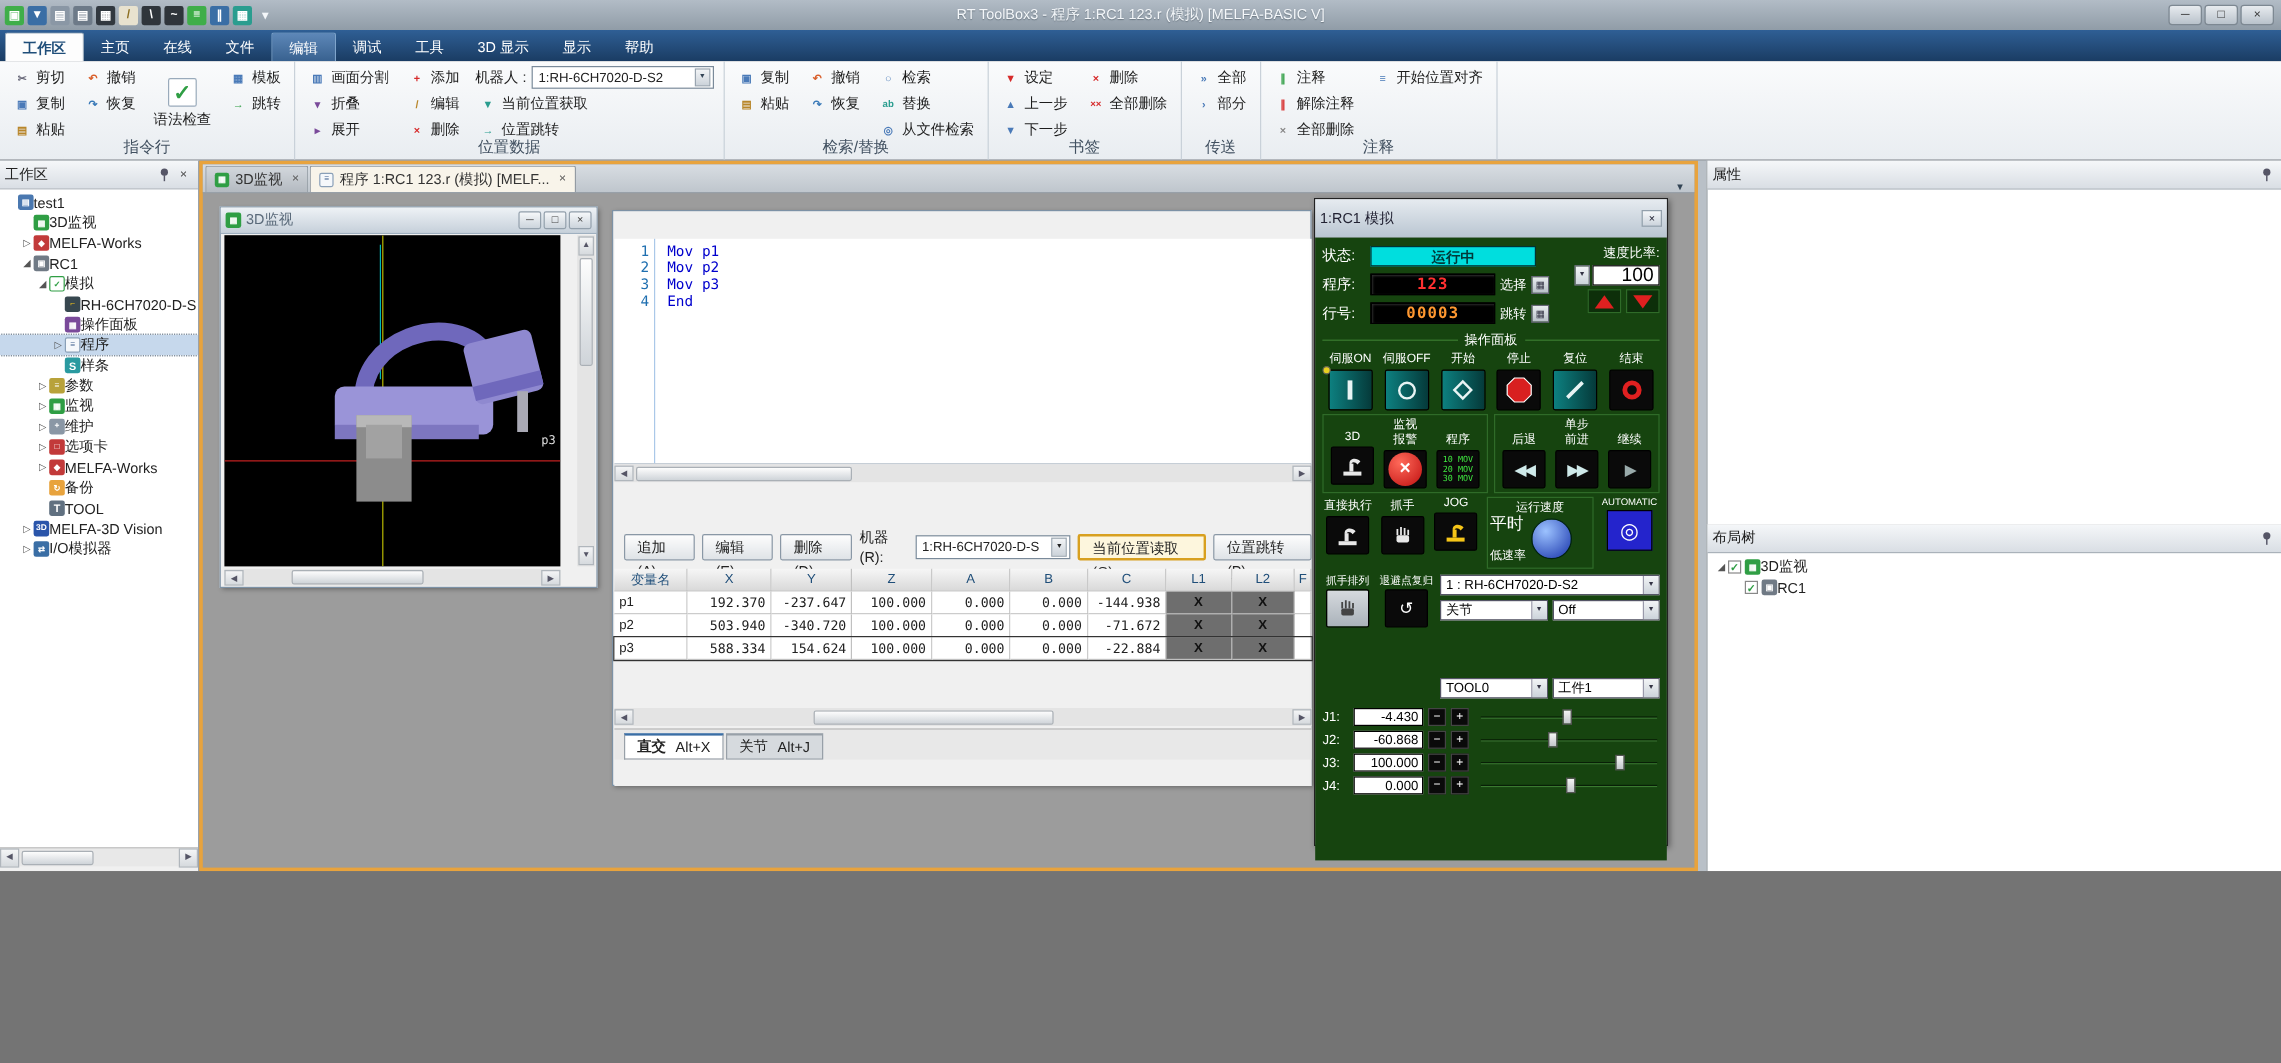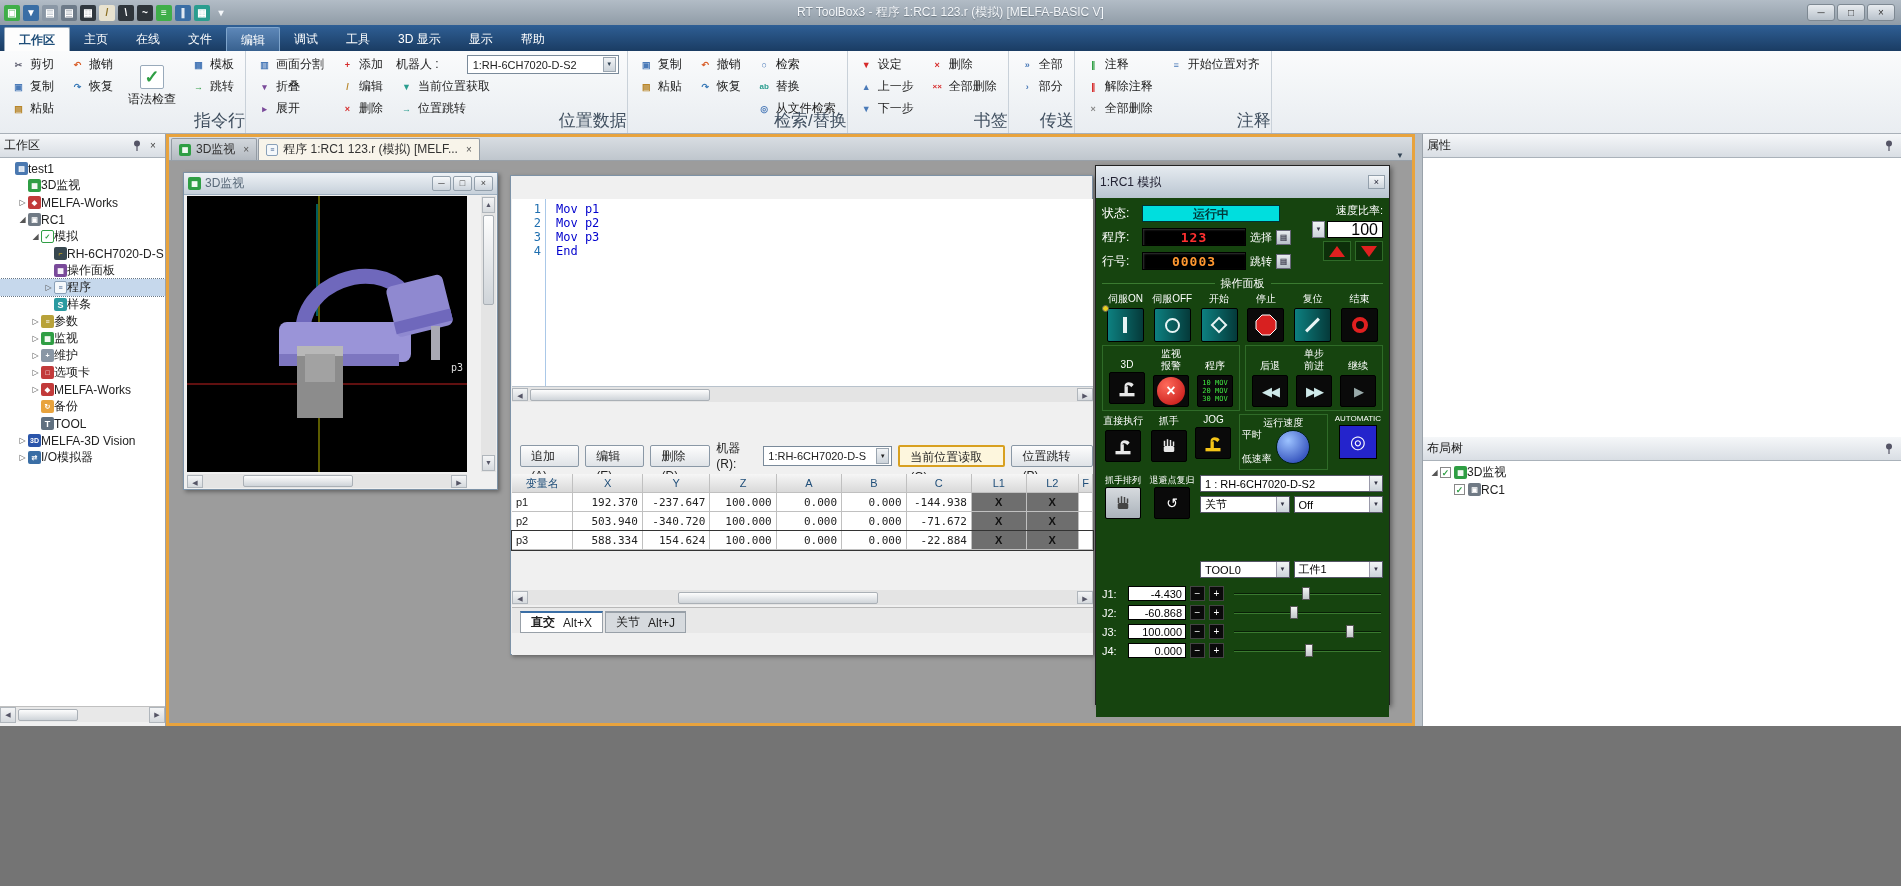--- a/index.html
+++ b/index.html
@@ -21,25 +21,25 @@
   .rtab { color:#fff; font-size:12px; padding:4px 14px; height:24px; }
   .rtab.backstage { background:#fdfdfd; color:#1f4e79; font-weight:bold; border:1px solid #9ab; border-bottom:none; border-radius:2px 2px 0 0; }
   .rtab.active { background:linear-gradient(#5d87b8,#38618f); border:1px solid #7fa5cc; border-bottom:none; border-radius:2px 2px 0 0; }
 
   
   .ribbon-body { position:absolute; left:0; top:51px; width:1901px; height:83px;
     background:linear-gradient(#fafbfc,#e9edf1); border-bottom:1px solid #a8b0b8; display:flex; }
   .rgroup { position:relative; border-right:1px solid #c9d1d9; padding:3px 8px 14px 8px; display:flex; }
   .rcols { display:flex; gap:10px; }
   .rcol { display:flex; flex-direction:column; justify-content:flex-start; gap:1px; }
-  .rlabel { position:absolute; left:0; right:0; bottom:1px; text-align:right; font-size:17px; color:#415060; }
+  .rlabel { position:absolute; left:0; right:0; bottom:1px; text-align:center; font-size:13px; color:#415060; }
   .rbtn { display:flex; align-items:center; gap:4px; font-size:12px; color:#1d1d1d; padding:1px 3px; height:21px; white-space:nowrap; cursor:default; }
   .rbig { display:flex; flex-direction:column; align-items:center; justify-content:center; width:52px; gap:2px; font-size:12px; height:64px; }
   .rcombo { display:inline-flex; align-items:center; justify-content:space-between; width:152px; height:19px;
-    background:#fff; border:1px solid #7a8a9a; padding:0 2px 0 5px; font-size:11px;margin-left:24px; }
+    background:#fff; border:1px solid #7a8a9a; padding:0 2px 0 5px; font-size:11px; }
   .rcombo .dd { width:13px; height:15px; background:linear-gradient(#f2f4f6,#ccd3da); border:1px solid #9aa5b0; font-size:6px; line-height:13px; text-align:center; color:#345; }
   .lblcombo { display:flex; align-items:center; gap:4px; height:21px; font-size:12px; }
 
   .ic { display:inline-flex; align-items:center; justify-content:center; flex:none; border-radius:2px; font-weight:bold; }
 
   
   .left-panel { position:absolute; left:0; top:134px; width:166px; height:592px; background:#f0f0f0; border-right:1px solid #9aa2aa; }
   .panel-hdr { height:24px; background:linear-gradient(#f5f7f9,#d9dee4); border-bottom:1px solid #aab2ba;
     display:flex; align-items:center; padding:0 4px; font-size:12px; color:#222; }
   .panel-hdr .sp { flex:1; }
@@ -866,21 +866,21 @@
                   <rect x="3" y="18" width="18" height="4"></rect>
                   <rect x="9" y="10" width="4" height="8"></rect>
                   <path d="M9 10 C9 4 17 4 20 8 L17 11 C15 8 11 8 11 11 Z"></path>
                 </svg>
               </span>
             </div>
           <div class="subpanel" style="width:92px;">
             <div class="sub-t">运行速度</div>
             <div style="display:flex; align-items:center; gap:4px;">
               <div style="display:flex; flex-direction:column; gap:10px;">
-                <span style="font-size:10px;">平时</span>
+                <span style="font-size:14px;">平时</span>
                 <span style="font-size:10px;">低速率</span>
               </div>
               <span class="sphere"></span>
             </div>
           </div>
           <div class="opcol" style="width:52px;">
               <span class="lab" style="font-size:8px;">AUTOMATIC</span>
             <span class="autobtn">◎</span>
             </div>
         </div>

